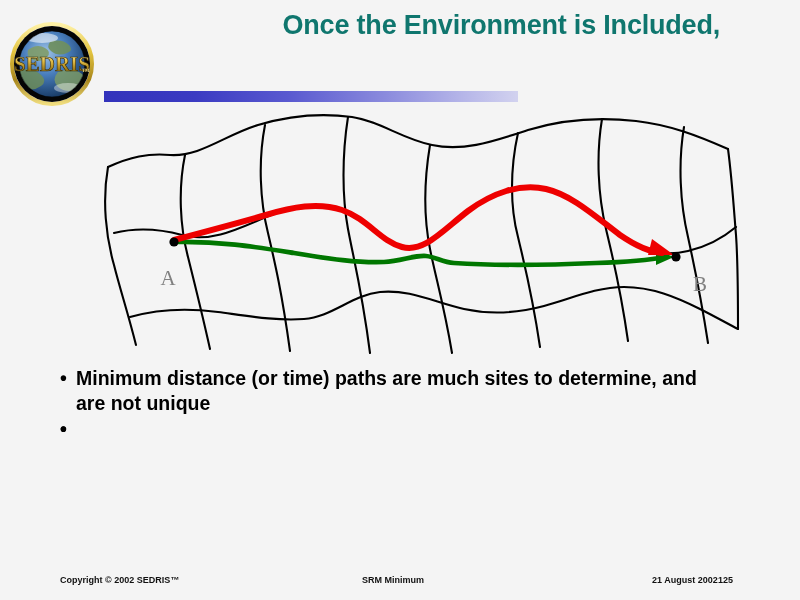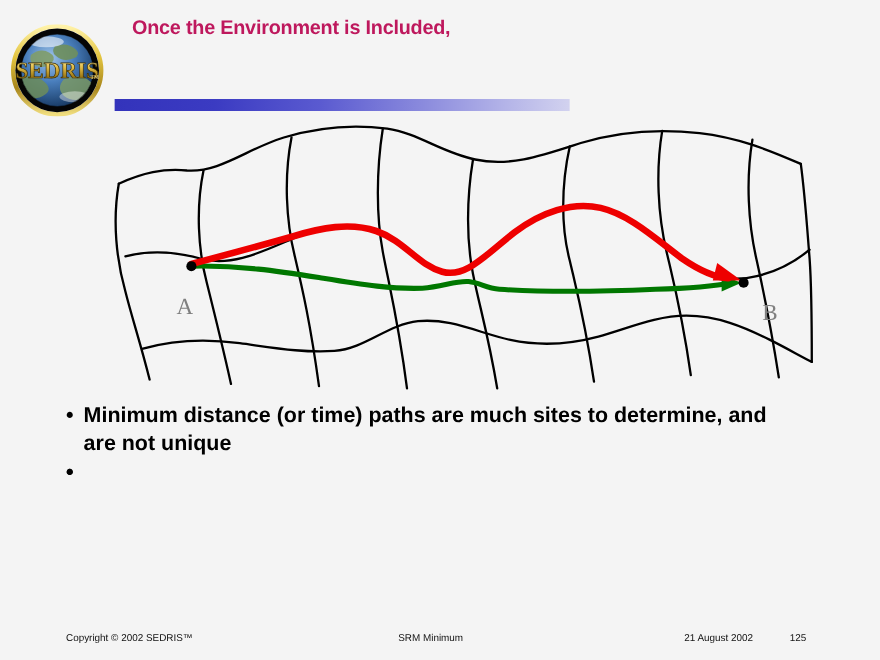--- a/index.html
+++ b/index.html
@@ -24,26 +24,26 @@
     width: 92px;
     height: 84px;
   }
 
   
   #title {
     position: absolute;
     left: 120px;
     top: 8px;
     width: 600px;
-    text-align: left;
+    text-align: right;
     font-family: "Liberation Sans", sans-serif;
     font-weight: bold;
-    font-size: 18px;
+    font-size: 27px;
     line-height: 34px;
-    color: #be185d;
+    color: #0f766e;
     letter-spacing: -0.2px;
   }
 
   
   #rule {
     position: absolute;
     left: 104px;
     top: 88px;
     width: 414px;
     height: 11px;
@@ -91,27 +91,27 @@
   }
 
   
   #footer {
     position: absolute;
     left: 0;
     top: 572px;
     width: 724px;
     height: 20px;
     font-family: "Liberation Sans", sans-serif;
-    font-weight: normal;
+    font-weight: bold;
     font-size: 9px;
     color: #111111;
   }
   #footer .f-copy   { position: absolute; left: 60px;  top: 3px; }
   #footer .f-center { position: absolute; left: 362px; top: 3px; }
-  #footer .f-date   { position: absolute; left: 622px; top: 3px; }
+  #footer .f-date   { position: absolute; left: 652px; top: 3px; }
   #footer .f-page   { position: absolute; left: 718px; top: 3px; }
 </style>
 </head>
 <body>
 
 <div id="slide">
 
   <div id="logo">
     <svg width="92" height="84" viewBox="0 0 92 84">
       <defs>

